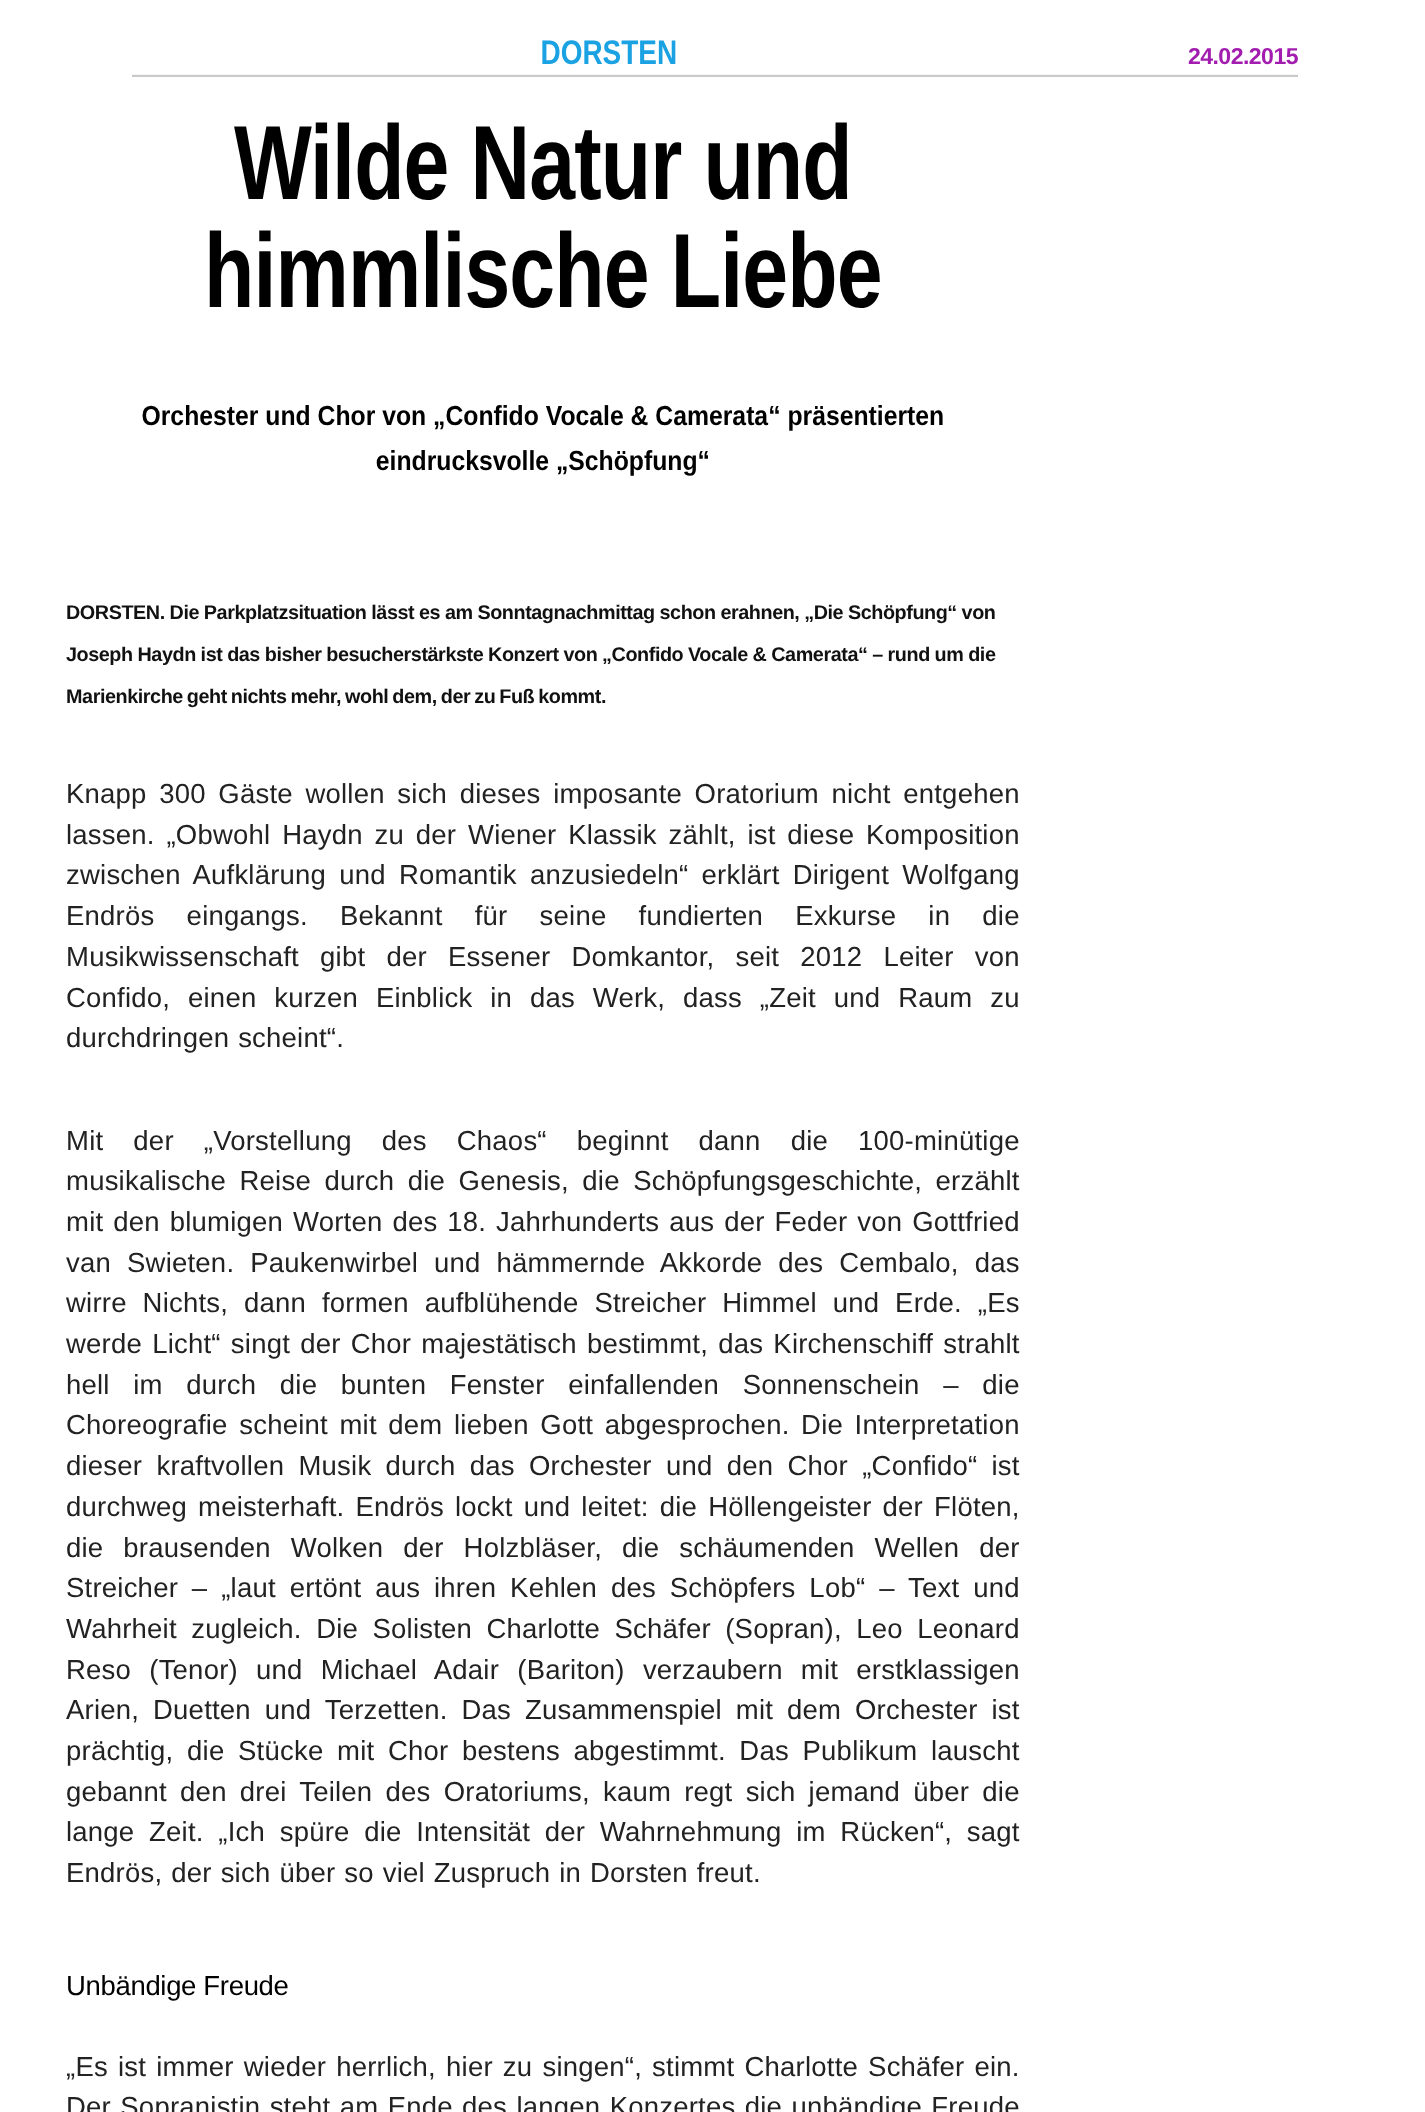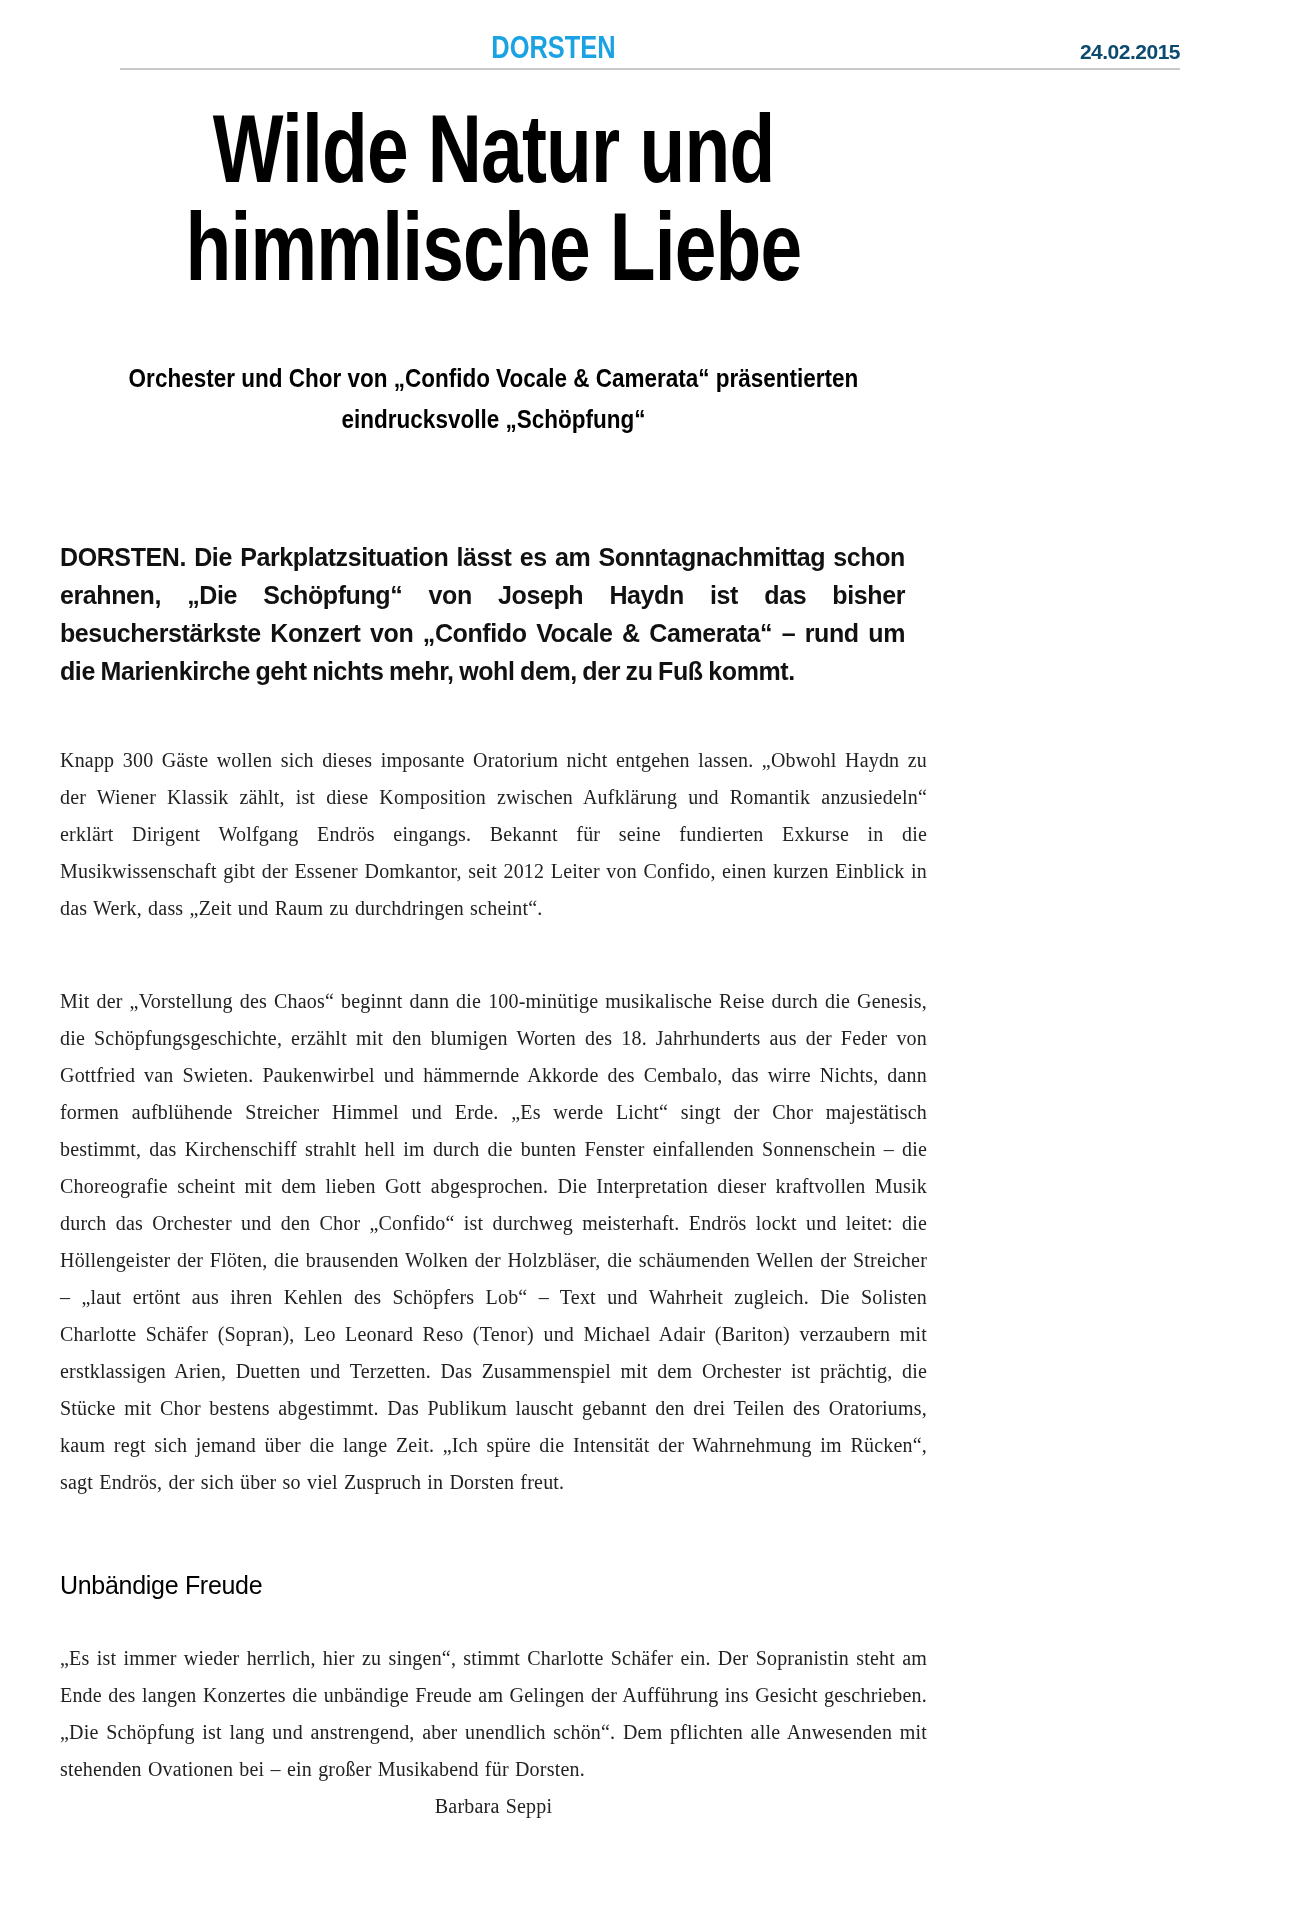--- a/index.html
+++ b/index.html
@@ -36,21 +36,21 @@
     transform: scaleX(0.82);
     transform-origin: 50% 0;
   }
   .date {
     position: absolute;
     right: 0;
     bottom: 4px;
     font-weight: bold;
     font-size: 21px;
     letter-spacing: -0.5px;
-    color: #0c4a6e;
+    color: #a21caf;
   }
   .rule {
     width: 1060px;
     margin-left: 120px;
     border-top: 2px solid var(--rule);
   }
   main.content {
     width: 867px;
     margin-left: 60px;
   }
@@ -73,29 +73,29 @@
     font-weight: bold;
     color: #000000;
     transform: scaleX(0.9);
     transform-origin: 50% 0;
   }
   p.lead {
     margin-top: 98px;
     width: 845px;
     text-align: justify;
     font-weight: bold;
-    font-size: 25px;
+    font-size: 18px;
     line-height: 38px;
     letter-spacing: -0.4px;
     word-spacing: -1px;
     color: var(--ink);
   }
   p.body {
-    font-family: Liberation Serif, serif;
-    font-size: 20px;
+    font-family: Liberation Sans, sans-serif;
+    font-size: 25px;
     line-height: 37px;
     letter-spacing: 0.2px;
     word-spacing: 1px;
     text-align: justify;
     color: var(--body-ink);
   }
   p.p1 { margin-top: 52px; }
   p.p2 { margin-top: 56px; }
   h3.subheading {
     margin-top: 70px;

